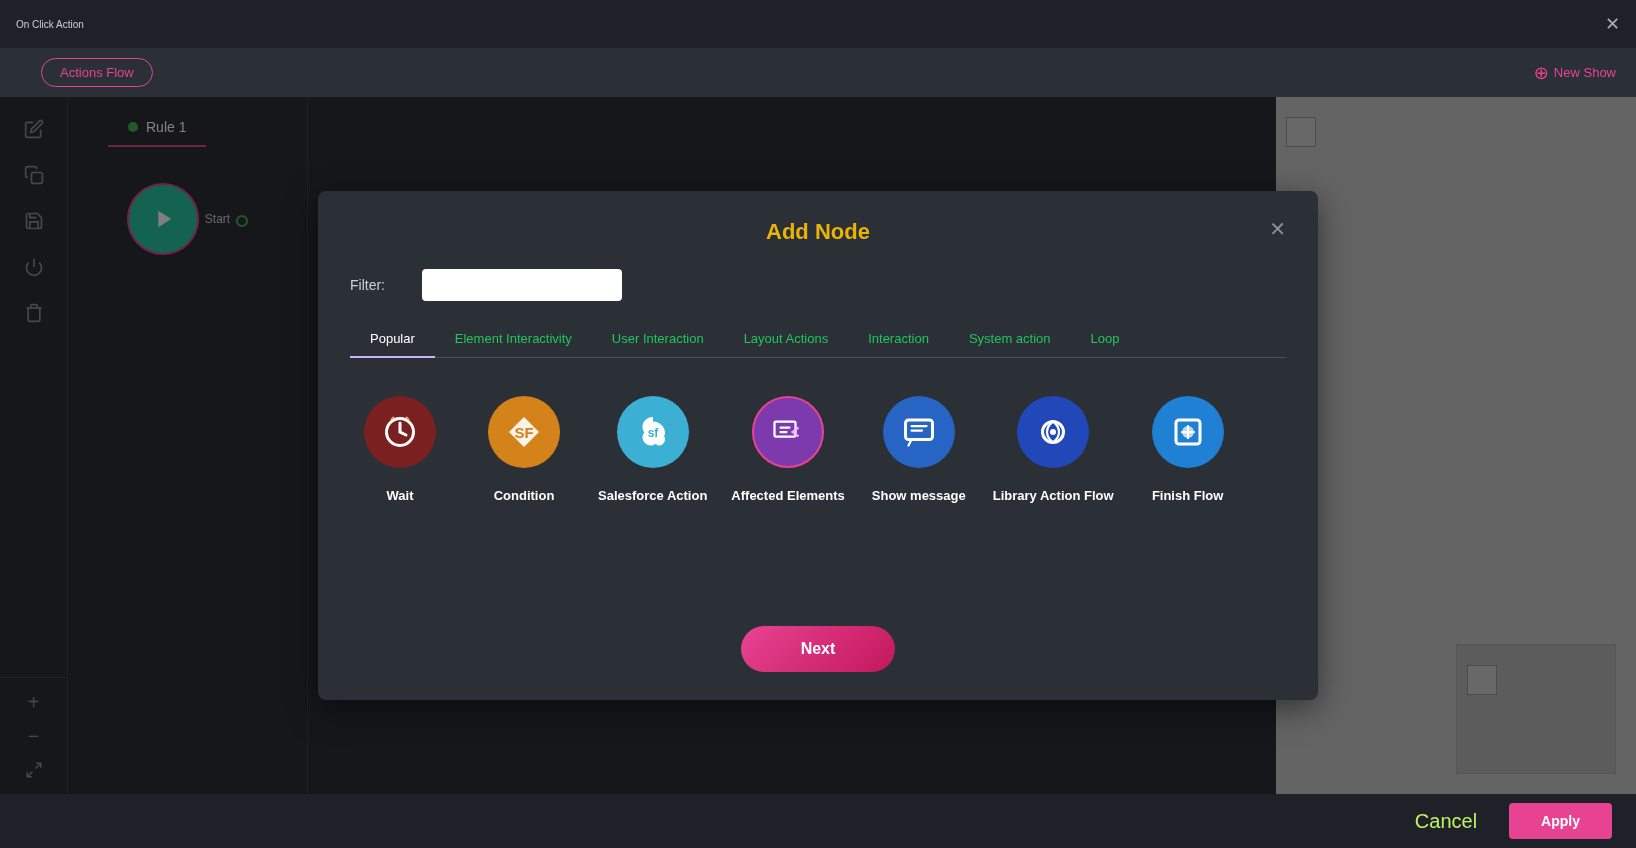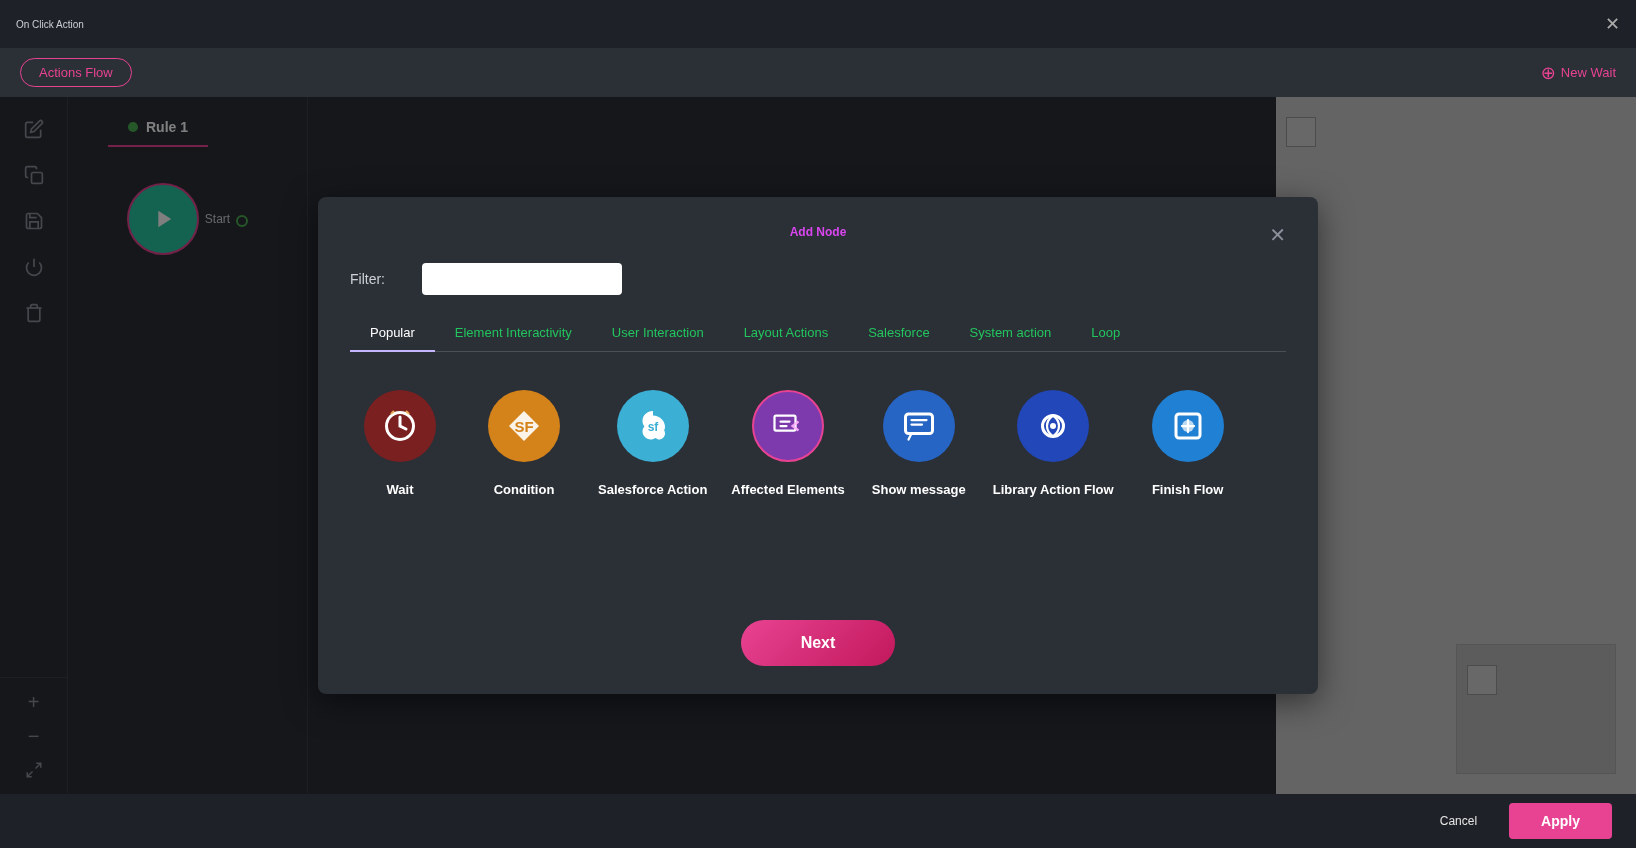--- a/index.html
+++ b/index.html
@@ -48,20 +48,21 @@
     }
 
     
     .sub-header {
       background: #2b2f36;
       padding: 10px 20px;
       display: flex;
       align-items: center;
       justify-content: space-between;
       flex-shrink: 0;
+      margin-left: 21px;
     }
     .actions-flow-tab {
       background: #2b2f36;
       border: 1.5px solid #e84393;
       border-radius: 20px;
       padding: 6px 18px;
       color: #e84393;
       font-size: 13px;
       font-weight: 500;
       cursor: pointer;
@@ -105,21 +106,21 @@
     }
     .rule-dot {
       width: 10px;
       height: 10px;
       border-radius: 50%;
       background: #4caf50;
     }
     .rule-label {
       color: #fff;
       font-size: 14px;
-      font-weight: 700;
+      font-weight: 400;
     }
 
     .sidebar-canvas {
       flex: 1;
       display: flex;
       flex-direction: column;
       align-items: center;
       padding: 20px 0;
       position: relative;
     }
@@ -256,22 +257,22 @@
       display: flex;
       align-items: center;
       justify-content: flex-end;
       padding: 0 24px;
       gap: 12px;
       flex-shrink: 0;
     }
     .cancel-btn {
       background: none;
       border: none;
-      color: #e5e5e5;
-      font-size: 12px;
+      color: #bef264;
+      font-size: 20px;
       cursor: pointer;
       padding: 8px 20px;
     }
     .apply-btn {
       background: #e84393;
       border: none;
       color: white;
       font-size: 14px;
       font-weight: 600;
       cursor: pointer;
@@ -301,22 +302,22 @@
     }
 
     .modal-header {
       display: flex;
       justify-content: center;
       align-items: center;
       margin-bottom: 24px;
       position: relative;
     }
     .modal-title {
-      color: #d946ef;
-      font-size: 12px;
+      color: #eab308;
+      font-size: 22px;
       font-weight: 600;
     }
     .modal-close {
       position: absolute;
       right: 0;
       top: 0;
       background: none;
       border: none;
       color: #8a8f9a;
       font-size: 20px;
@@ -448,21 +449,21 @@
   <div class="title-bar">
     <span class="title-bar-title">On Click Action</span>
     <button class="title-bar-close">✕</button>
   </div>
 
   <div class="sub-header">
     <button class="actions-flow-tab">Actions Flow</button>
     <div style="display:flex;align-items:center;gap:8px;">
       <button class="new-rule-btn">
         <span style="font-size:18px;color:#e84393;">⊕</span>
-        <span>New Wait</span>
+        <span>New Show</span>
       </button>
     </div>
   </div>
 
   <div class="content-area" style="position:relative;">
 
     <div class="left-panel">
       <div class="tool-icons">
         <div class="tool-icon">
           <svg width="20" height="20" viewBox="0 0 24 24" fill="none" stroke="#8a8f9a" stroke-width="2">
@@ -551,21 +552,21 @@
         <div class="filter-row">
           <span class="filter-label">Filter:</span>
           <input class="filter-input" type="text" placeholder="" style="">
         </div>
 
         <div class="modal-tabs">
           <div class="modal-tab active">Popular</div>
           <div class="modal-tab">Element Interactivity</div>
           <div class="modal-tab">User Interaction</div>
           <div class="modal-tab">Layout Actions</div>
-          <div class="modal-tab">Salesforce</div>
+          <div class="modal-tab">Interaction</div>
           <div class="modal-tab">System action</div>
           <div class="modal-tab">Loop</div>
         </div>
 
         <div class="node-grid">
 
           <div class="node-card">
             <div class="node-icon icon-wait">
               <svg class="icon-svg" viewBox="0 0 24 24" fill="white">
                 <circle cx="12" cy="12" r="9" fill="none" stroke="white" stroke-width="2"></circle>

